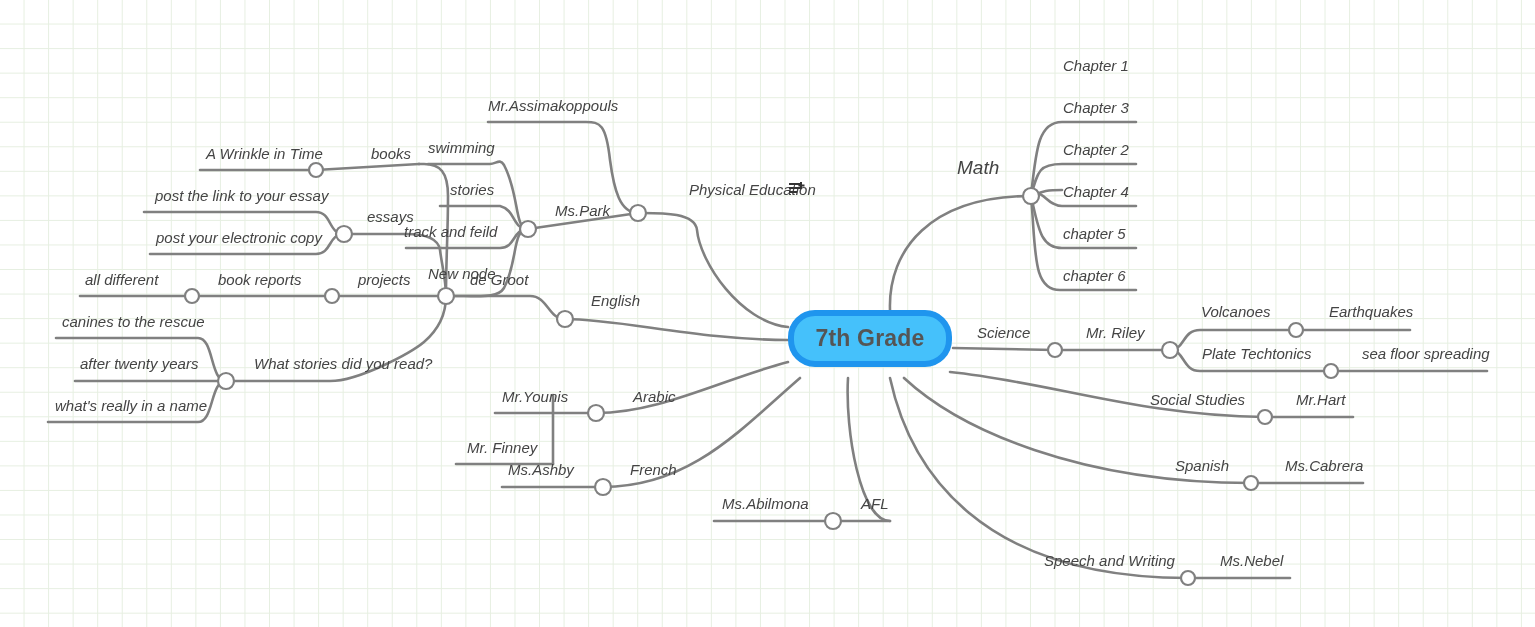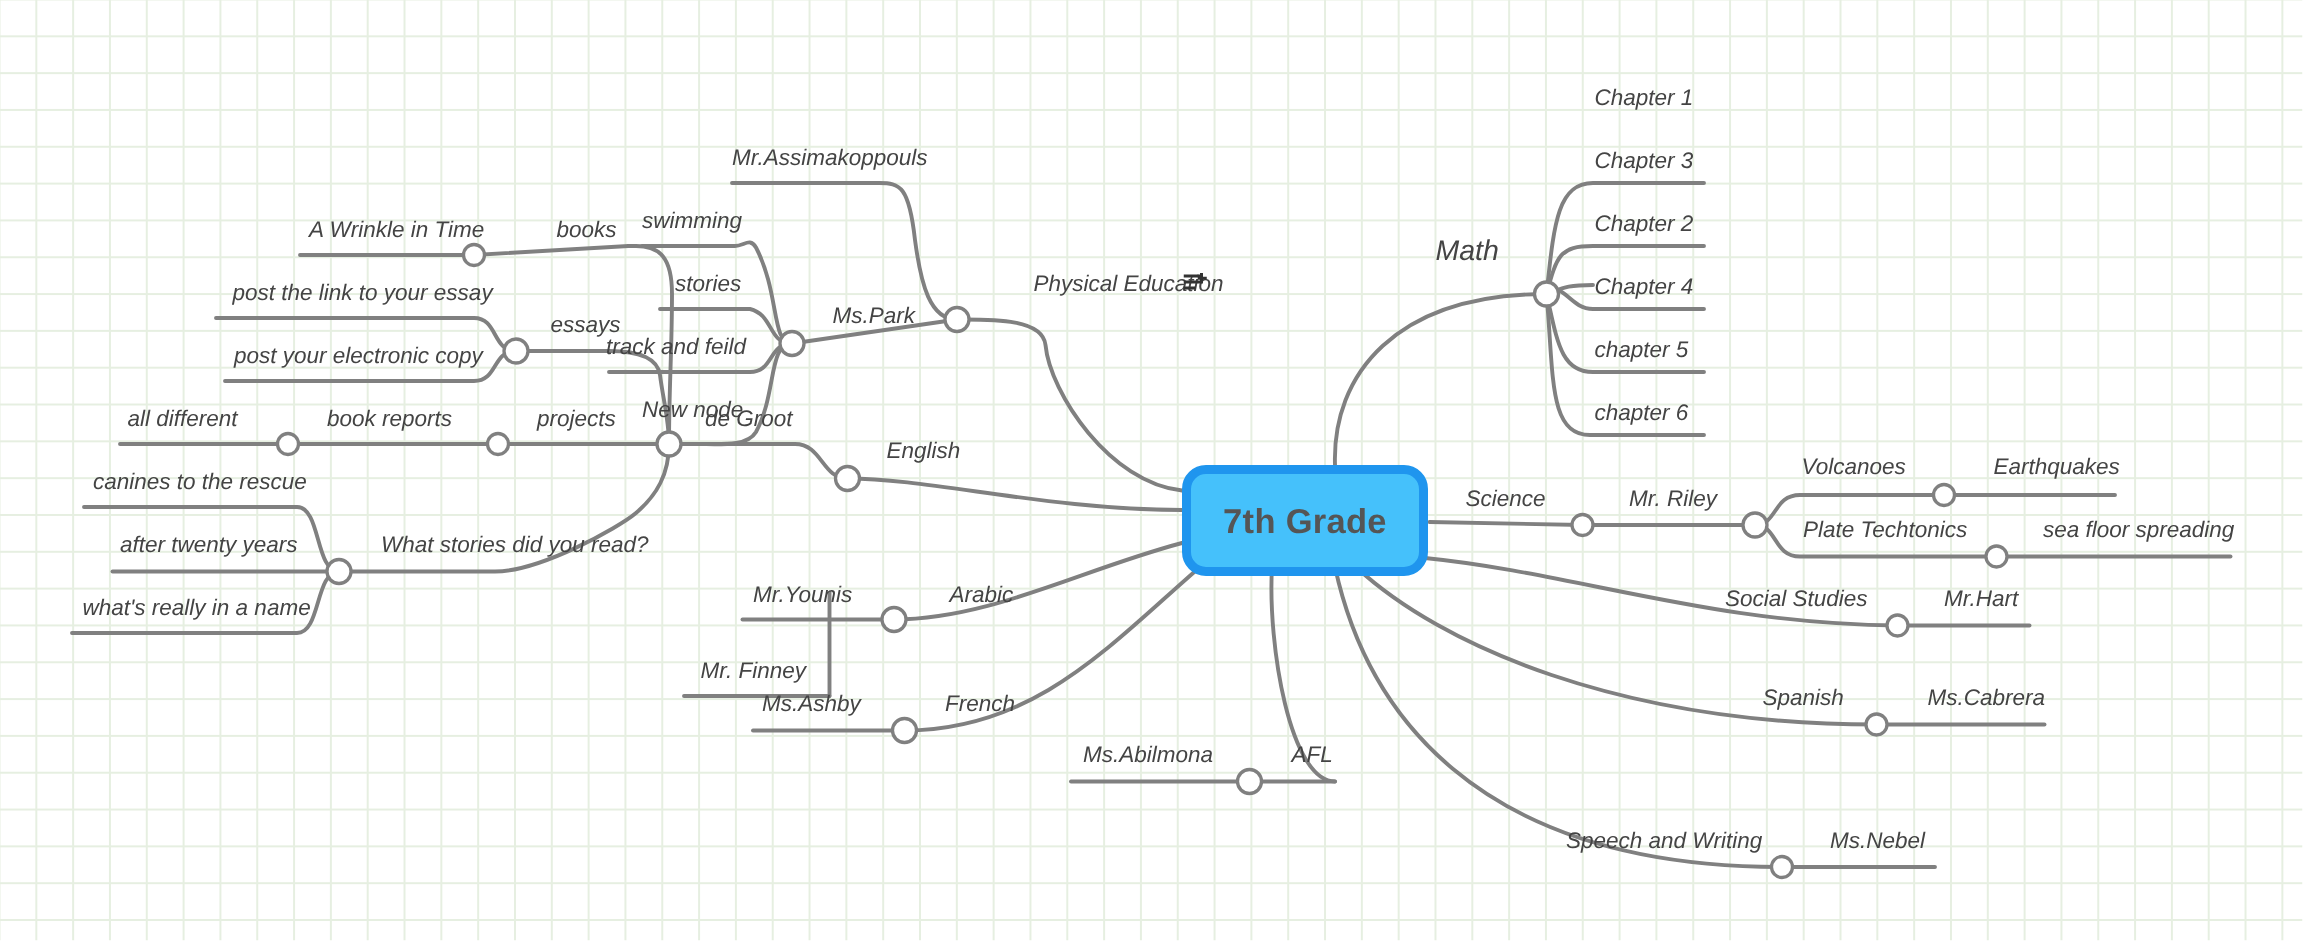--- a/index.html
+++ b/index.html
@@ -49,24 +49,24 @@
     line-height: 18px;
     white-space: nowrap;
     font-family: "Liberation Sans", sans-serif;
     font-style: italic;
   }
   .root-node {
     position: absolute;
     left: 788px;
     top: 310px;
     width: 164px;
-    height: 74px;
+    height: 57px;
     box-sizing: border-box;
     border: 6px solid #1f95ee;
-    border-radius: 16px;
+    border-radius: 27px;
     background: #45c1fb;
     display: flex;
     align-items: center;
     justify-content: center;
     color: #555555;
     font-size: 23px;
     font-weight: bold;
     letter-spacing: 0.2px;
     font-family: "Liberation Sans", sans-serif;
   }

